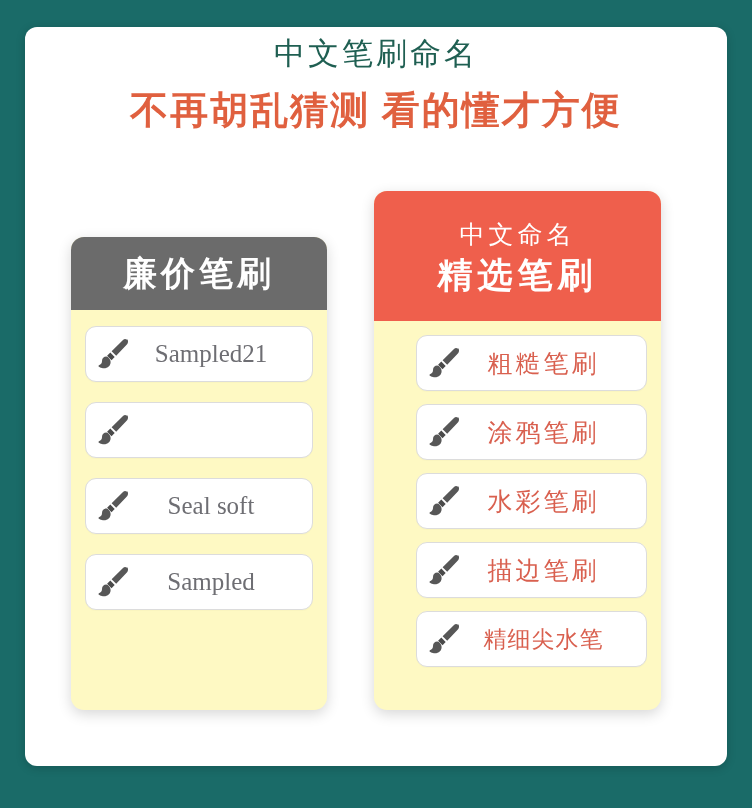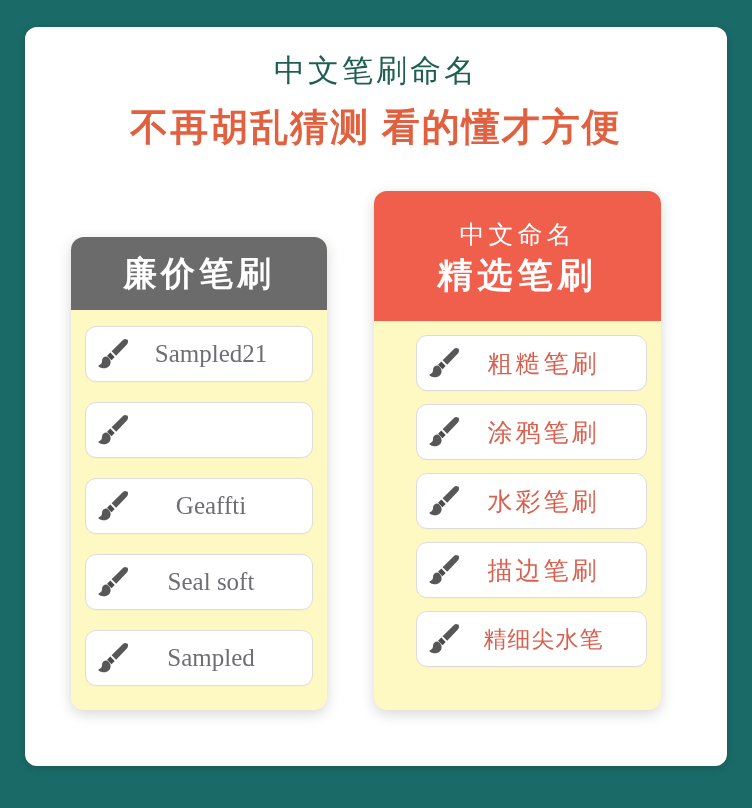--- a/index.html
+++ b/index.html
@@ -34,21 +34,21 @@
     background: #ffffff;
     border-radius: 12px;
     box-shadow: 0 2px 10px rgba(0,0,0,0.18);
     overflow: hidden;
   }
 
   
   .heading-wrap {
     position: absolute;
     left: 0;
-    top: 21px;
+    top: 4px;
     width: 702px;
     text-align: center;
   }
 
   .title {
     font-size: 31px;
     line-height: 46px;
     color: #1f5f52;
     letter-spacing: 3px;
     font-family: "Liberation Serif", "DejaVu Serif", serif;
@@ -219,30 +219,20 @@
         <div class="item">
           <span class="brush-icon-wrap">
             <svg class="brush-icon" viewBox="0 0 34 32" xmlns="http://www.w3.org/2000/svg">
               <path d="M30.5 1.6c-.9-1-2.4-.6-3.5.4L15.6 13.2l4.6 4.6L31.1 6.2c1-1.1 1.3-3.1.4-4.6z" fill="#575757"></path>
               <path d="M14.3 14.6l4.4 4.4-3.2 3.2-4.4-4.4z" fill="#4a4a4a"></path>
               <path d="M10.3 18.6c-2.4 0-4.3 1.9-4.3 4.3 0 1.6-.6 2.9-2.1 3.8-.9.5-1.5.8-1.5 1.3 0 .9 2.8 2.2 5.6 2.2 3.8 0 6.6-2.6 6.6-6 0-1.4-.5-2.6-1.4-3.6-.8-1.2-1.9-2-2.9-2z" fill="#575757"></path>
             </svg>
           </span>
         </div>
 
-        <div class="item">
-          <span class="brush-icon-wrap">
-            <svg class="brush-icon" viewBox="0 0 34 32" xmlns="http://www.w3.org/2000/svg">
-              <path d="M30.5 1.6c-.9-1-2.4-.6-3.5.4L15.6 13.2l4.6 4.6L31.1 6.2c1-1.1 1.3-3.1.4-4.6z" fill="#575757"></path>
-              <path d="M14.3 14.6l4.4 4.4-3.2 3.2-4.4-4.4z" fill="#4a4a4a"></path>
-              <path d="M10.3 18.6c-2.4 0-4.3 1.9-4.3 4.3 0 1.6-.6 2.9-2.1 3.8-.9.5-1.5.8-1.5 1.3 0 .9 2.8 2.2 5.6 2.2 3.8 0 6.6-2.6 6.6-6 0-1.4-.5-2.6-1.4-3.6-.8-1.2-1.9-2-2.9-2z" fill="#575757"></path>
-            </svg>
-          </span>
-          <span class="item-label">Geaffti</span>
-        </div>
 
         <div class="item">
           <span class="brush-icon-wrap">
             <svg class="brush-icon" viewBox="0 0 34 32" xmlns="http://www.w3.org/2000/svg">
               <path d="M30.5 1.6c-.9-1-2.4-.6-3.5.4L15.6 13.2l4.6 4.6L31.1 6.2c1-1.1 1.3-3.1.4-4.6z" fill="#575757"></path>
               <path d="M14.3 14.6l4.4 4.4-3.2 3.2-4.4-4.4z" fill="#4a4a4a"></path>
               <path d="M10.3 18.6c-2.4 0-4.3 1.9-4.3 4.3 0 1.6-.6 2.9-2.1 3.8-.9.5-1.5.8-1.5 1.3 0 .9 2.8 2.2 5.6 2.2 3.8 0 6.6-2.6 6.6-6 0-1.4-.5-2.6-1.4-3.6-.8-1.2-1.9-2-2.9-2z" fill="#575757"></path>
             </svg>
           </span>
           <span class="item-label">Seal soft</span>

